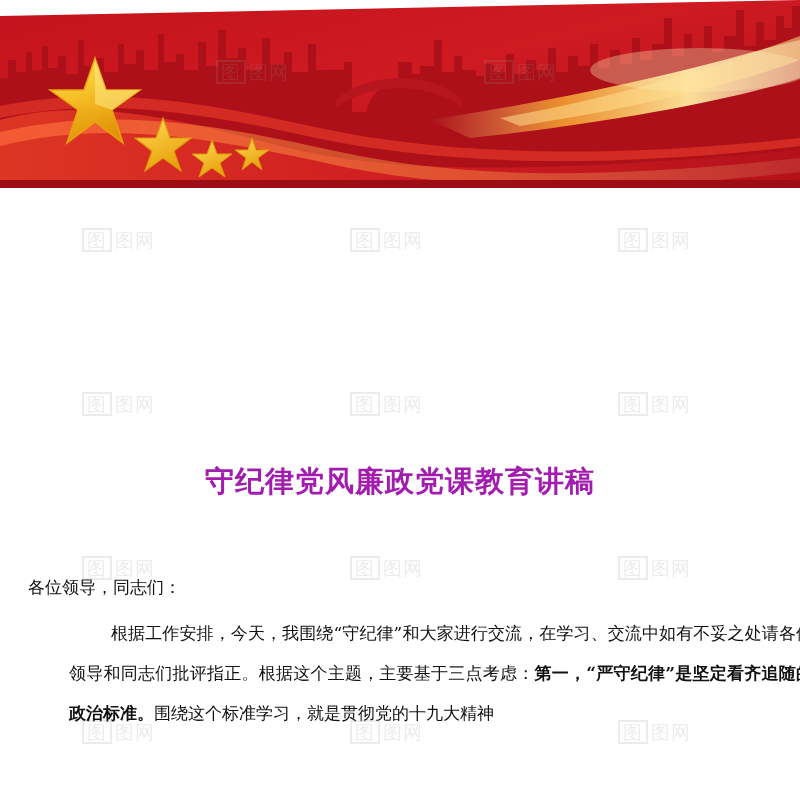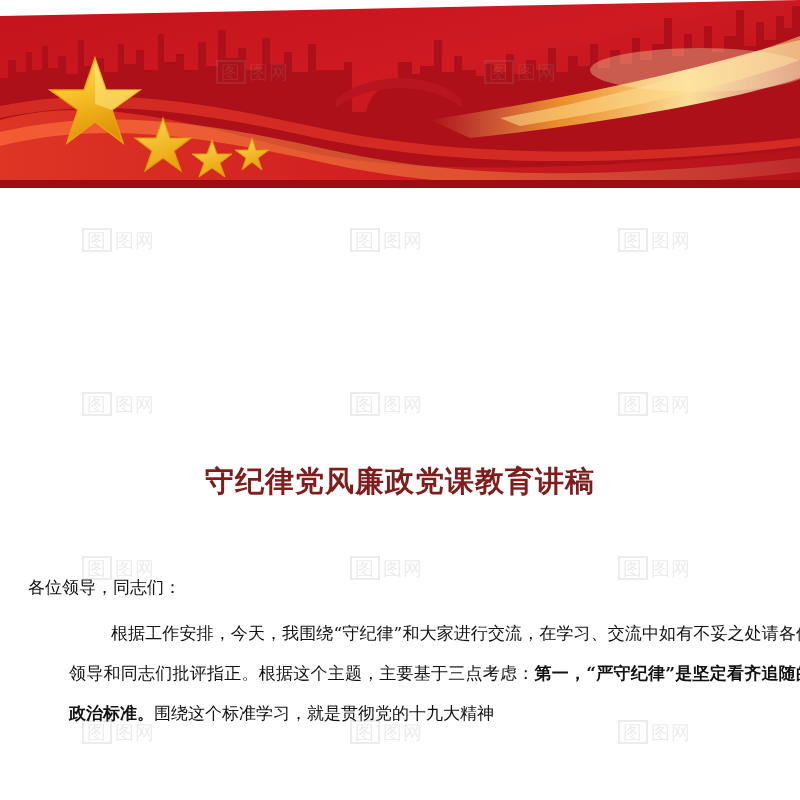--- a/index.html
+++ b/index.html
@@ -39,21 +39,21 @@
   .doc-title {
     position: absolute;
     left: 0;
     top: 255px;
     width: 800px;
     text-align: center;
     font-family: "DejaVu Sans", sans-serif;
     font-weight: bold;
     font-size: 29px;
     letter-spacing: 1px;
-    color: #7f1d1d;
+    color: #a21caf;
   }
   .para {
     position: absolute;
     left: 28px;
     width: 744px;
     font-family: "DejaVu Serif", serif;
     font-size: 17px;
     line-height: 40px;
     color: #111111;
     text-align: justify;

